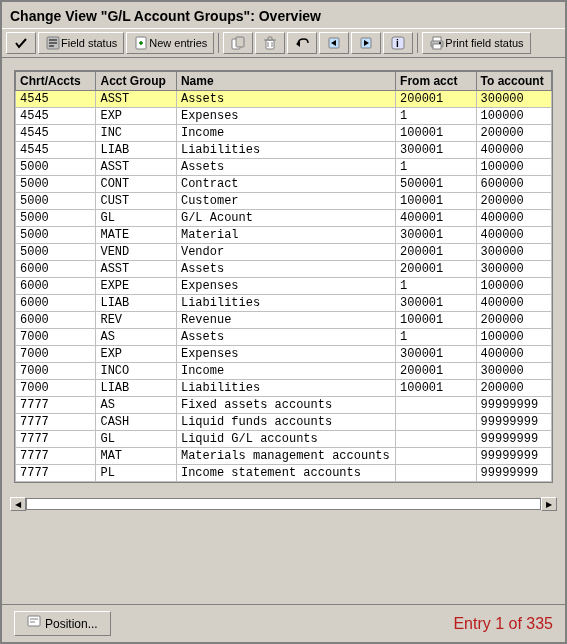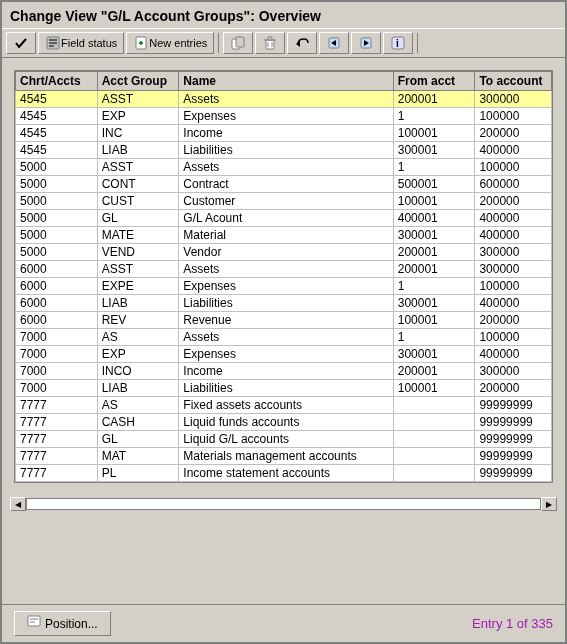--- a/index.html
+++ b/index.html
@@ -82,20 +82,21 @@
       background: #d4d0c8;
       border: 1px solid #808080;
       padding: 2px 4px;
       text-align: left;
       font-weight: bold;
       font-size: 12px;
       white-space: nowrap;
     }
     tbody tr {
       background: #fff;
+      font-family: Liberation Mono, monospace;
     }
     tbody tr:nth-child(even) {
       background: #fff;
     }
     tbody tr.selected {
       background: #ffff99;
     }
     tbody td {
       border: 1px solid #c0c0c0;
       padding: 1px 4px;
@@ -146,22 +147,22 @@
       gap: 4px;
       background: #d4d0c8;
       border: 1px solid #808080;
       border-top-color: #fff;
       border-left-color: #fff;
       padding: 3px 12px;
       font-size: 12px;
       cursor: pointer;
     }
     .entry-info {
-      font-size: 13px;
-      color: #a21caf;
+      font-size: 16px;
+      color: #b91c1c;
     }
   </style>
 </head>
 <body>
 
 <div class="window">
 
   <div class="title-bar">
     <span>Change View "G/L Account Groups": Overview</span>
   </div>
@@ -253,20 +254,31 @@
       <span class="toolbar-icon">
         <svg width="14" height="14" viewBox="0 0 14 14">
           <rect x="1" y="1" width="12" height="12" rx="2" fill="#e0e0ff" stroke="#808080"></rect>
           <text x="5" y="11" font-size="10" font-weight="bold" fill="#000">i</text>
         </svg>
       </span>
     </button>
 
     <div class="toolbar-sep"></div>
 
+    <button class="toolbar-btn">
+      <span class="toolbar-icon">
+        <svg width="14" height="14" viewBox="0 0 14 14">
+          <rect x="3" y="1" width="8" height="5" fill="#fff" stroke="#808080"></rect>
+          <rect x="1" y="5" width="12" height="6" rx="1" fill="#c0c0c0" stroke="#808080"></rect>
+          <rect x="3" y="8" width="8" height="5" fill="#fff" stroke="#808080"></rect>
+          <circle cx="10" cy="7" r="1" fill="#000"></circle>
+        </svg>
+      </span>
+      <span>Print field status</span>
+    </button>
   </div>
 
   <div class="content">
     <div class="table-container">
       <table>
         <thead>
           <tr>
             <th style="width:80px">Chrt/Accts</th>
             <th style="width:80px">Acct Group</th>
             <th style="width:210px">Name</th>

